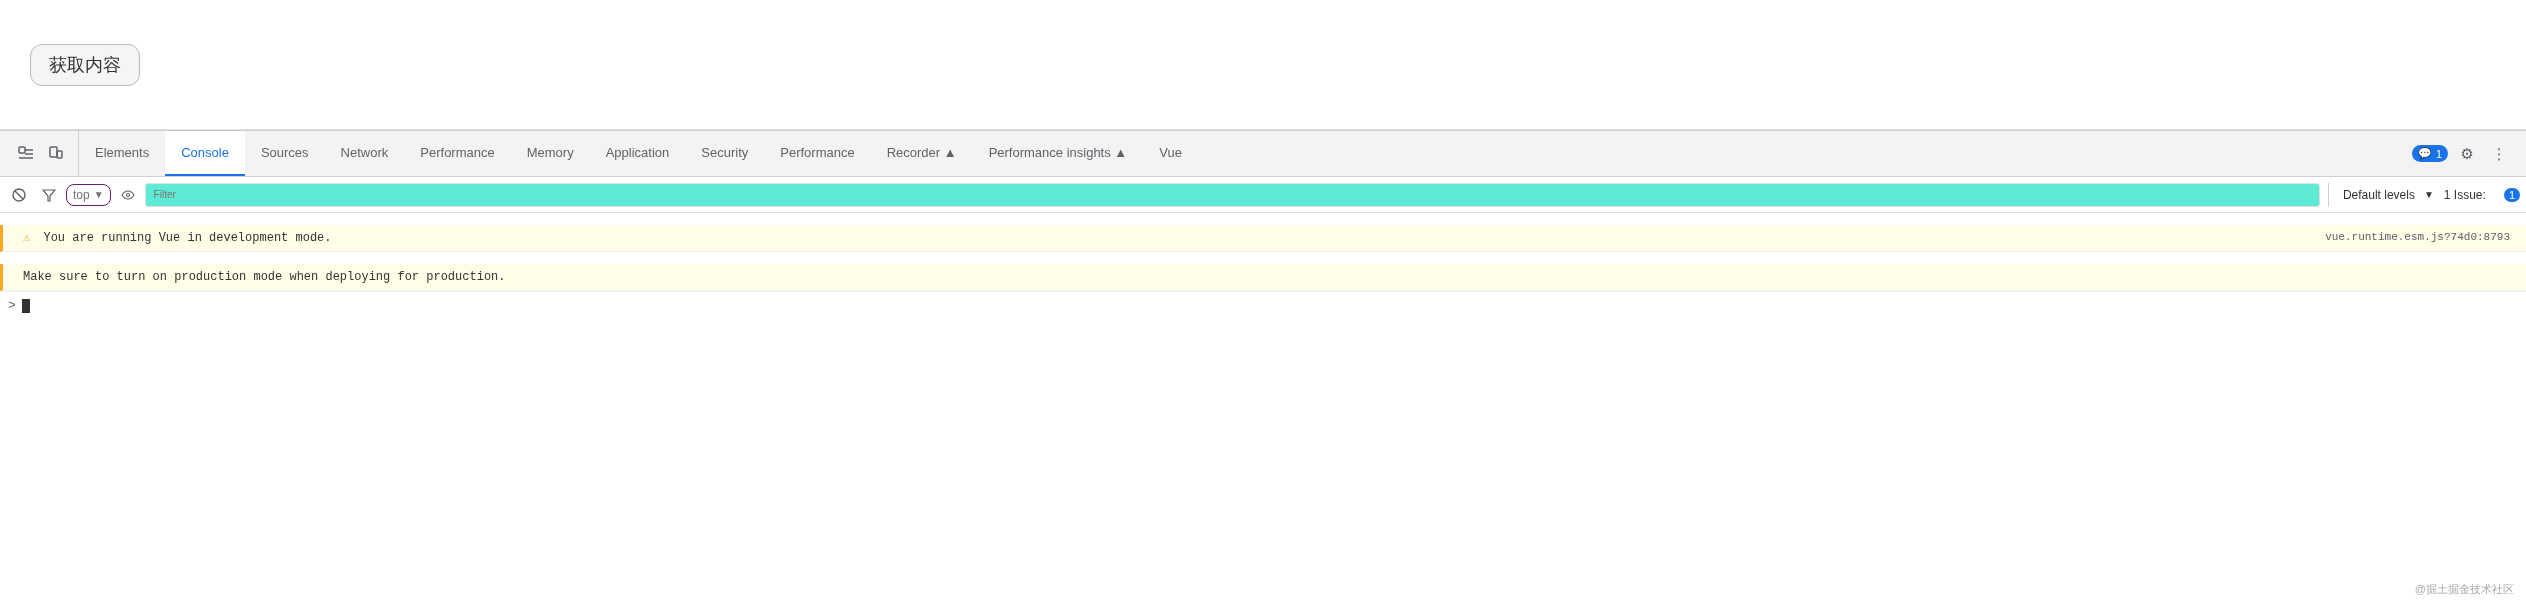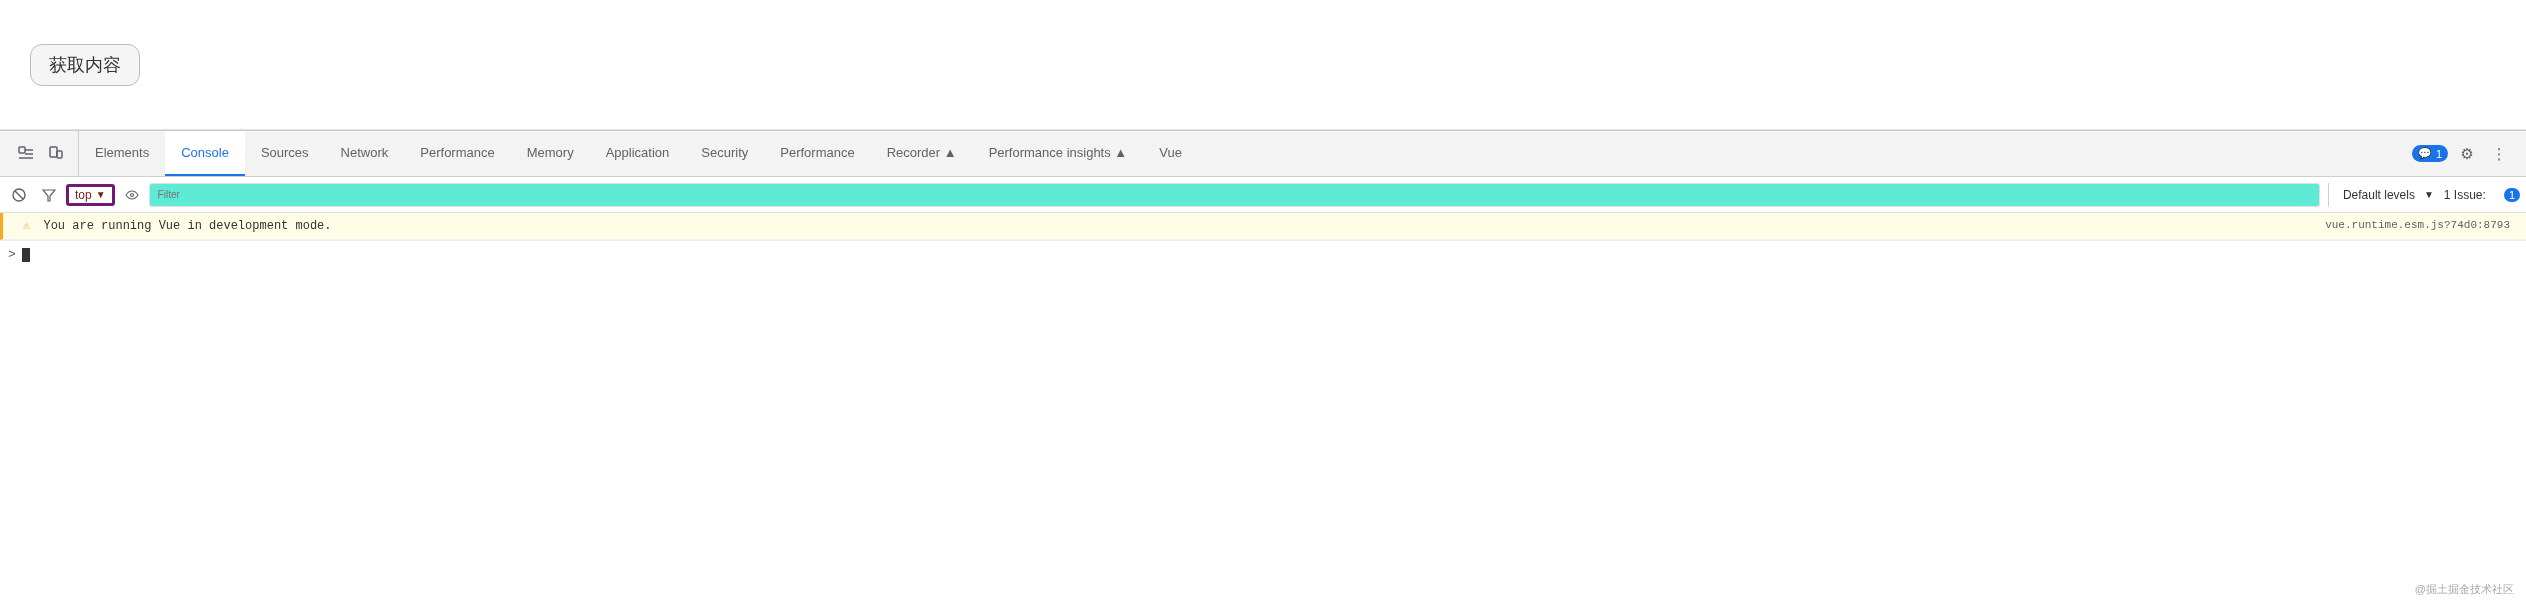--- a/index.html
+++ b/index.html
@@ -140,25 +140,25 @@
       cursor: pointer;
       color: #5f6368;
       font-size: 14px;
       border: none;
       background: transparent;
     }
 
     .top-selector {
       display: flex;
       align-items: center;
-      border: 3px solid #701a75;
-      border-radius: 3px;
+      border: 1px solid #701a75;
+      border-radius: 8px;
       padding: 2px 6px;
       font-size: 12px;
-      color: #7f1d1d;
+      color: #737373;
       cursor: pointer;
       background: #fff;
       gap: 4px;
       height: 22px;
     }
 
     .filter-input {
       flex: 1;
       border: 1px solid #e0e0e0;
       border-radius: 3px;
@@ -213,20 +213,21 @@
       align-items: flex-start;
       padding: 4px 8px 4px 20px;
       border-bottom: 1px solid #f0f0f0;
       gap: 8px;
       color: #333;
     }
 
     .console-message.warning {
       background: #fffde7;
       border-left: 3px solid #f9a825;
+      margin-top: 12px;
     }
 
     .console-message .msg-content {
       flex: 1;
     }
 
     .console-message .source-link {
       color: #1a73e8;
       text-decoration: none;
       margin-left: 4px;
@@ -415,20 +416,25 @@
   </div>
 
   <div class="console-output">
     <div class="console-message warning" style="display:flex; flex-direction:row; align-items:flex-start;">
       <div class="msg-content">
         <span style="color:#f9a825; margin-right:6px;">⚠</span>
         <span>You are running Vue in development mode.</span>
       </div>
       <span class="file-ref" style="margin-right:8px;">vue.runtime.esm.js?74d0:8793</span>
     </div>
+    <div class="console-message warning" style="display:flex; flex-direction:row; align-items:flex-start;">
+      <div class="msg-content">
+        <span>Make sure to turn on production mode when deploying for production.</span>
+      </div>
+    </div>
 
     <div class="console-input-line">
       <span class="console-prompt">&gt;</span>
       <span class="console-cursor"></span>
     </div>
   </div>
 </div>
 
 <div class="watermark">@掘土掘金技术社区</div>
 

